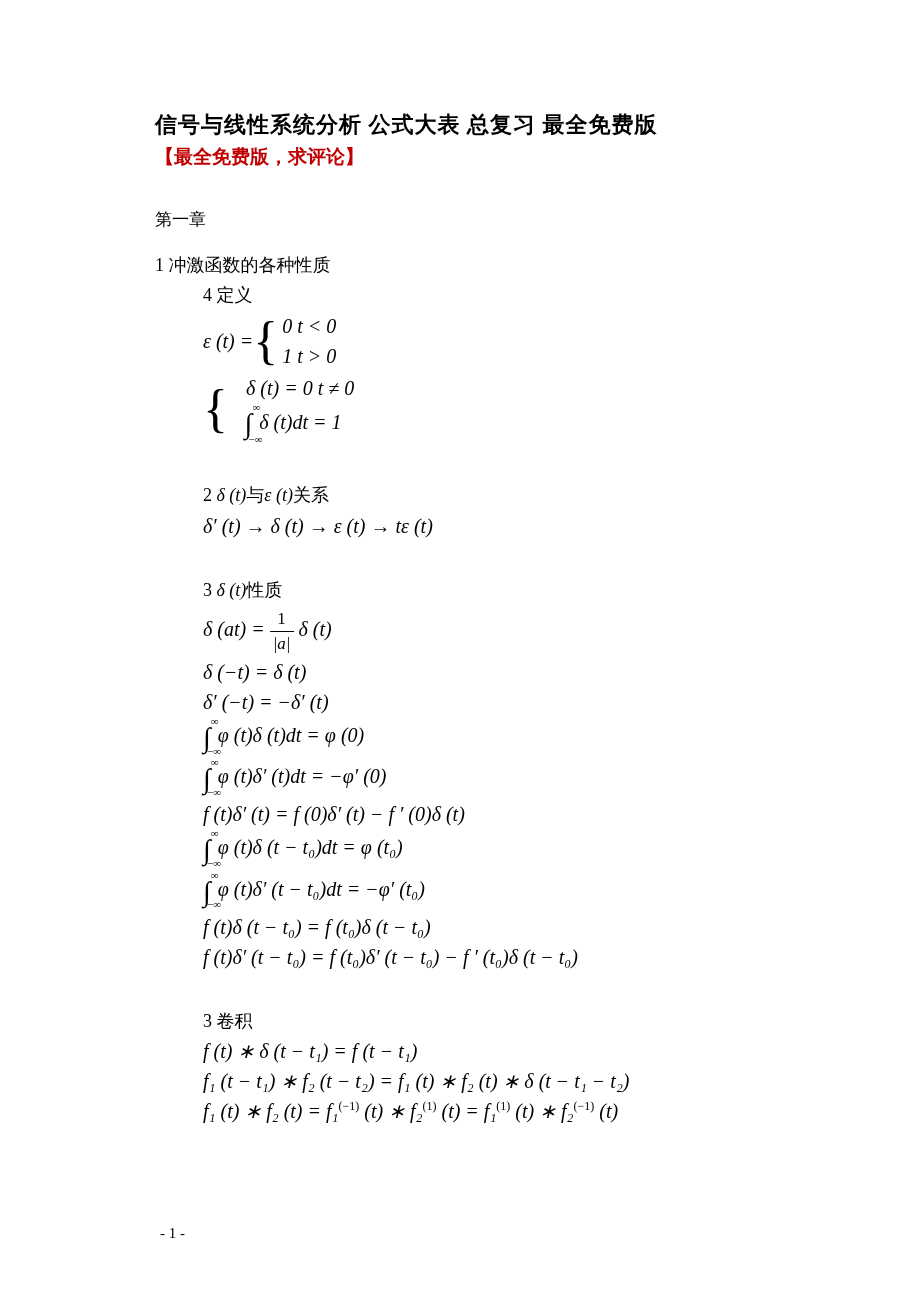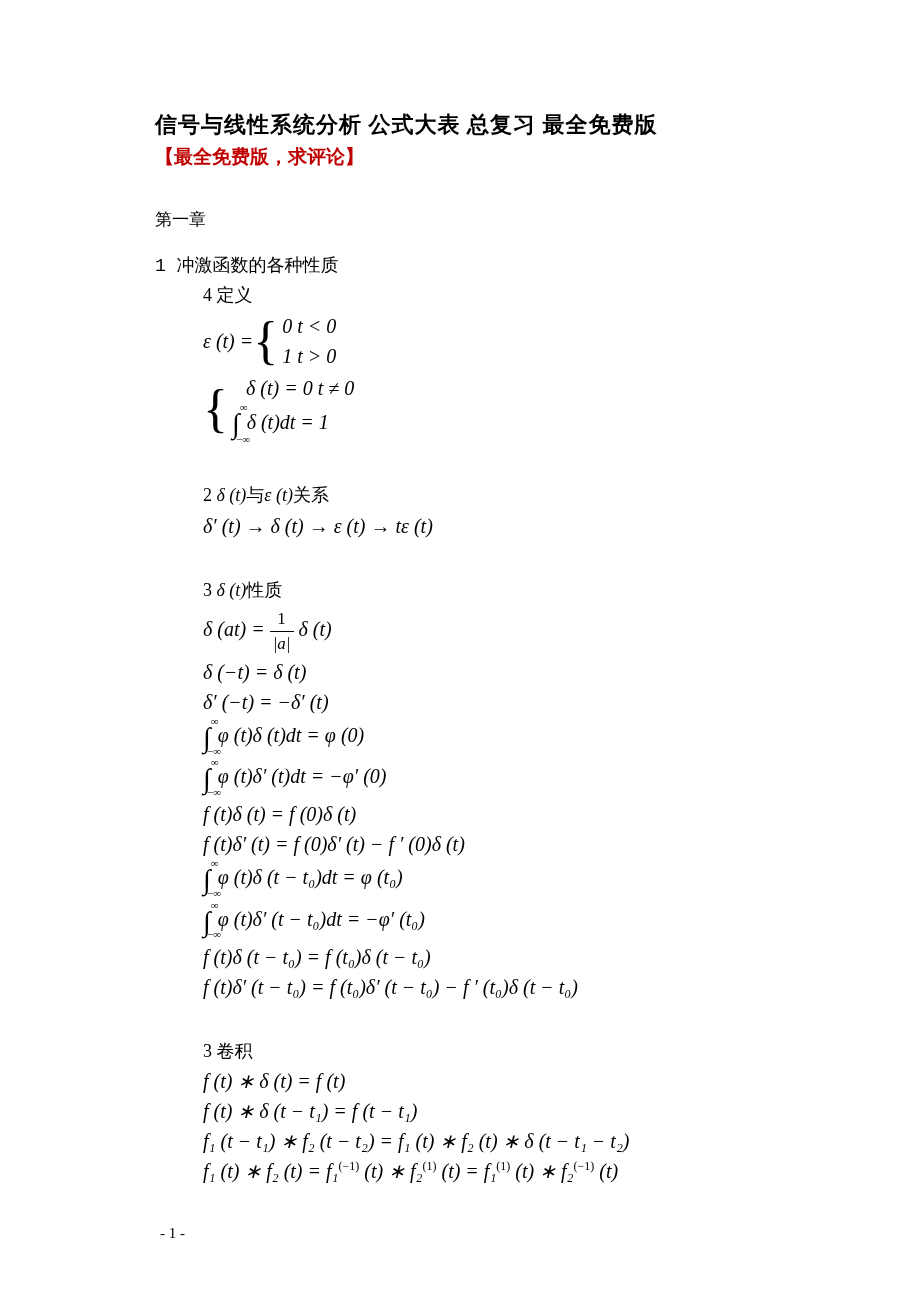--- a/index.html
+++ b/index.html
@@ -24,21 +24,21 @@
       margin-bottom: 38px;
     }
     .chapter {
       font-size: 17px;
       font-weight: normal;
       margin-bottom: 22px;
     }
     .section-head {
       font-size: 18px;
       margin-bottom: 6px;
-      font-family: Liberation Mono, monospace;
+      font-family: Liberation Serif, serif;
     }
     .indent1 { padding-left: 48px; }
     .math-block {
       font-family: "Times New Roman", serif;
       font-style: italic;
       font-size: 20px;
       line-height: 1.4;
       margin-bottom: 2px;
       white-space: nowrap;
     }
@@ -62,21 +62,21 @@
       align-items: center;
     }
     .brace-symbol {
       font-size: 52px;
       font-style: normal;
       line-height: 0.8;
       margin-right: 4px;
       font-family: "Times New Roman", serif;
     }
     .brace-content { display: inline-block; }
-    .brace-content .line { display: block; line-height: 1.5; }
+    .brace-content .line { display: block; line-height: 1.5; text-align: center; }
     .int {
       font-size: 28px;
       font-style: normal;
       vertical-align: middle;
       display: inline-block;
       position: relative;
       margin-right: 2px;
     }
     .int .lim-top {
       position: absolute;
@@ -153,37 +153,35 @@
   <div class="math-block">δ (−t) = δ (t)</div>
   <div class="math-block">δ′ (−t) = −δ′ (t)</div>
 
   <div class="math-block">
     <span class="int">∫<span class="lim-top">∞</span><span class="lim-bot">−∞</span></span><span> φ (t)δ (t)dt = φ (0)</span>
   </div>
   <div class="math-block">
     <span class="int">∫<span class="lim-top">∞</span><span class="lim-bot">−∞</span></span><span> φ (t)δ′ (t)dt = −φ′ (0)</span>
   </div>
 
-  <div class="math-block">f (t)δ (t) = f (0)δ (t)</div>
   <div class="math-block">f (t)δ′ (t) = f (0)δ′ (t) − f ′ (0)δ (t)</div>
 
   <div class="math-block">
     <span class="int">∫<span class="lim-top">∞</span><span class="lim-bot">−∞</span></span><span> φ (t)δ (t − t₀)dt = φ (t₀)</span>
   </div>
   <div class="math-block">
     <span class="int">∫<span class="lim-top">∞</span><span class="lim-bot">−∞</span></span><span> φ (t)δ′ (t − t₀)dt = −φ′ (t₀)</span>
   </div>
 
   <div class="math-block">f (t)δ (t − t₀) = f (t₀)δ (t − t₀)</div>
   <div class="math-block">f (t)δ′ (t − t₀) = f (t₀)δ′ (t − t₀) − f ′ (t₀)δ (t − t₀)</div>
 
   <div class="spacer"></div>
 
   <div class="sub-label">3   卷积</div>
-  <div class="math-block">f (t) ∗ δ (t) = f (t)</div>
   <div class="math-block">f (t) ∗ δ (t − t₁) = f (t − t₁)</div>
   <div class="math-block">f₁ (t − t₁) ∗ f₂ (t − t₂) = f₁ (t) ∗ f₂ (t) ∗ δ (t − t₁ − t₂)</div>
   <div class="math-block">
     <span>f₁ (t) ∗ f₂ (t) = f₁</span><span class="sup upright">(−1)</span><span> (t) ∗ f₂</span><span class="sup upright">(1)</span><span> (t) = f₁</span><span class="sup upright">(1)</span><span> (t) ∗ f₂</span><span class="sup upright">(−1)</span><span> (t)</span>
   </div>
 
 </div>
 
 <div class="page-num">- 1 -</div>
 

